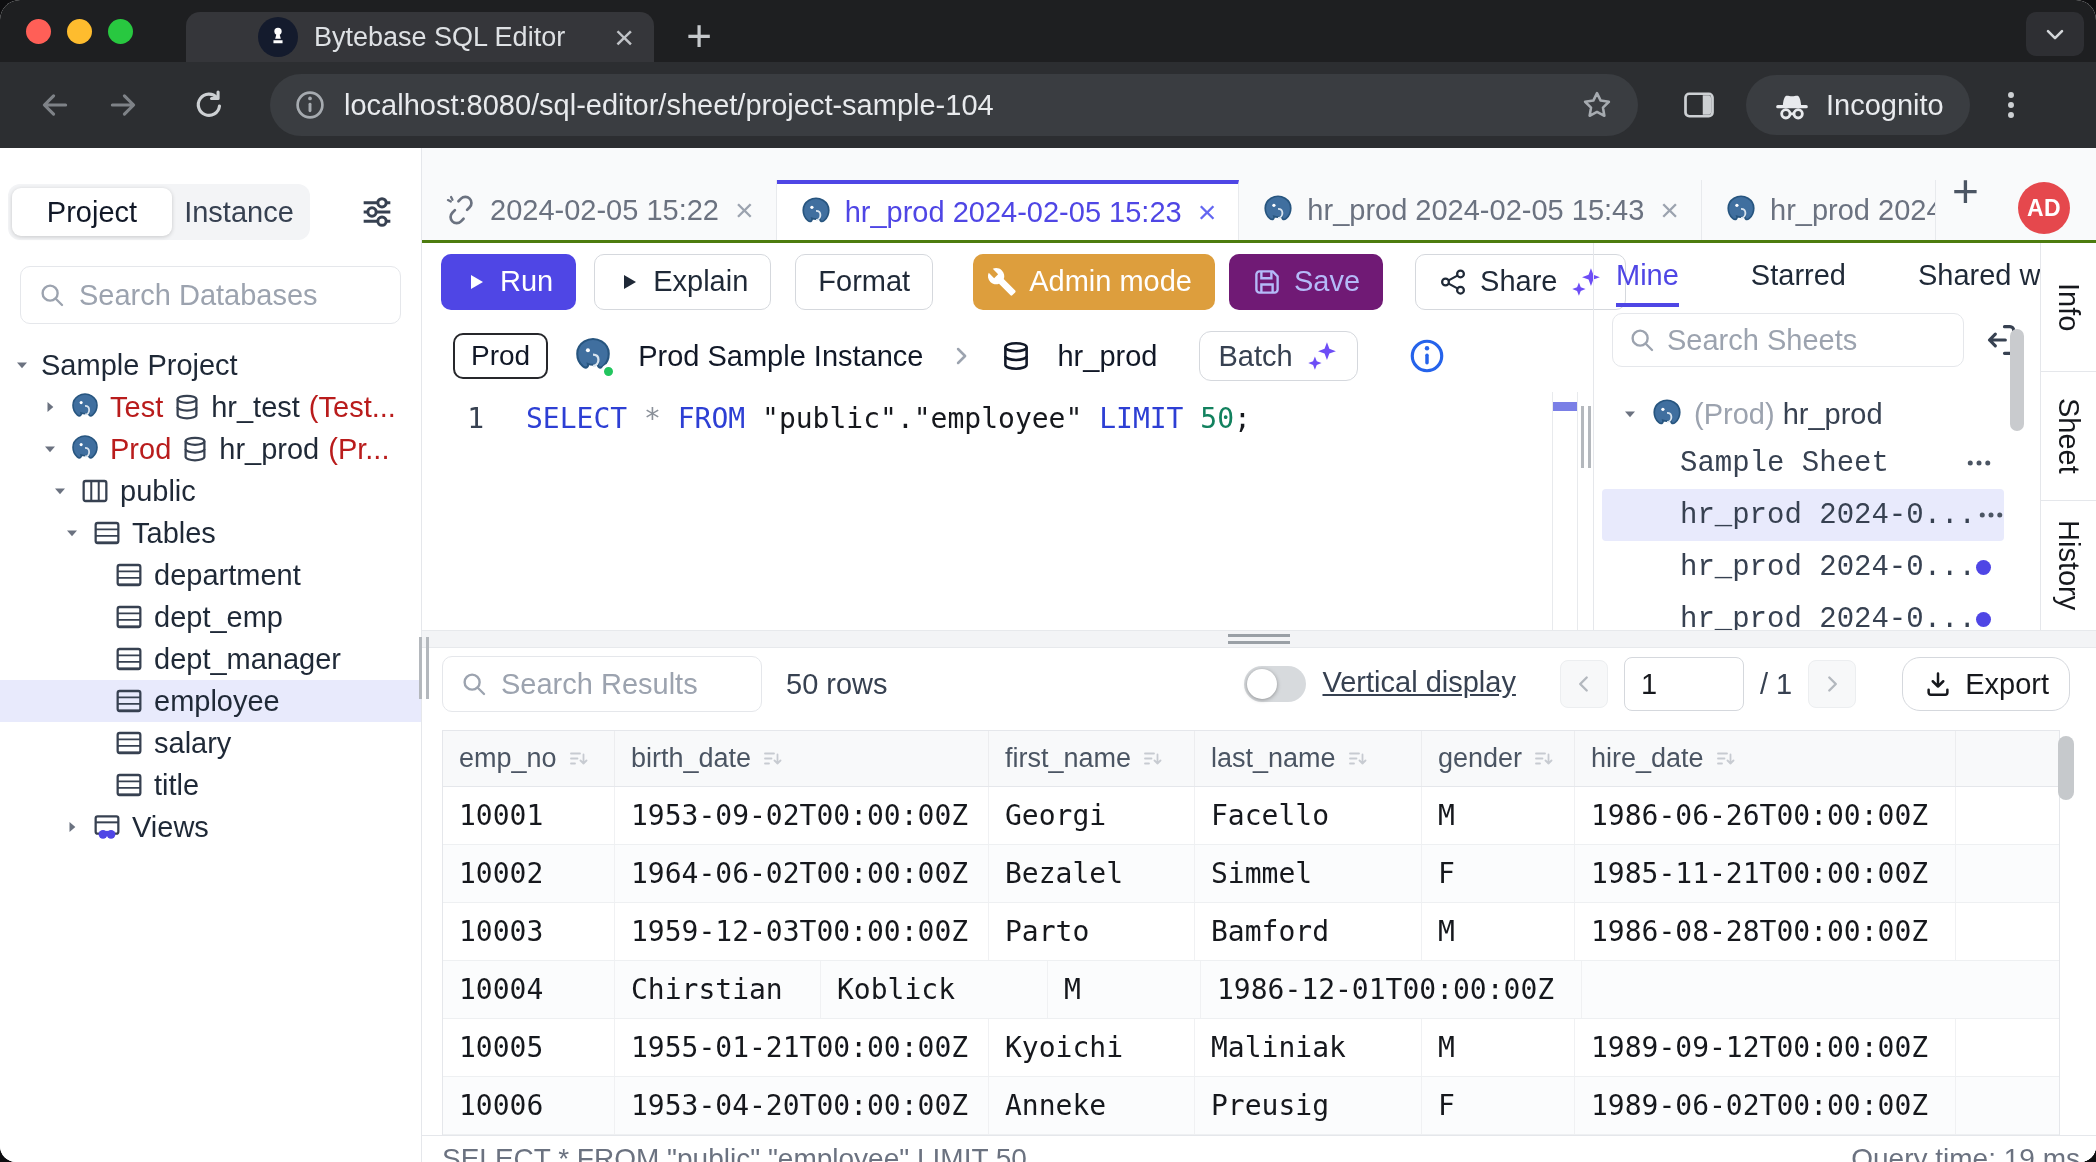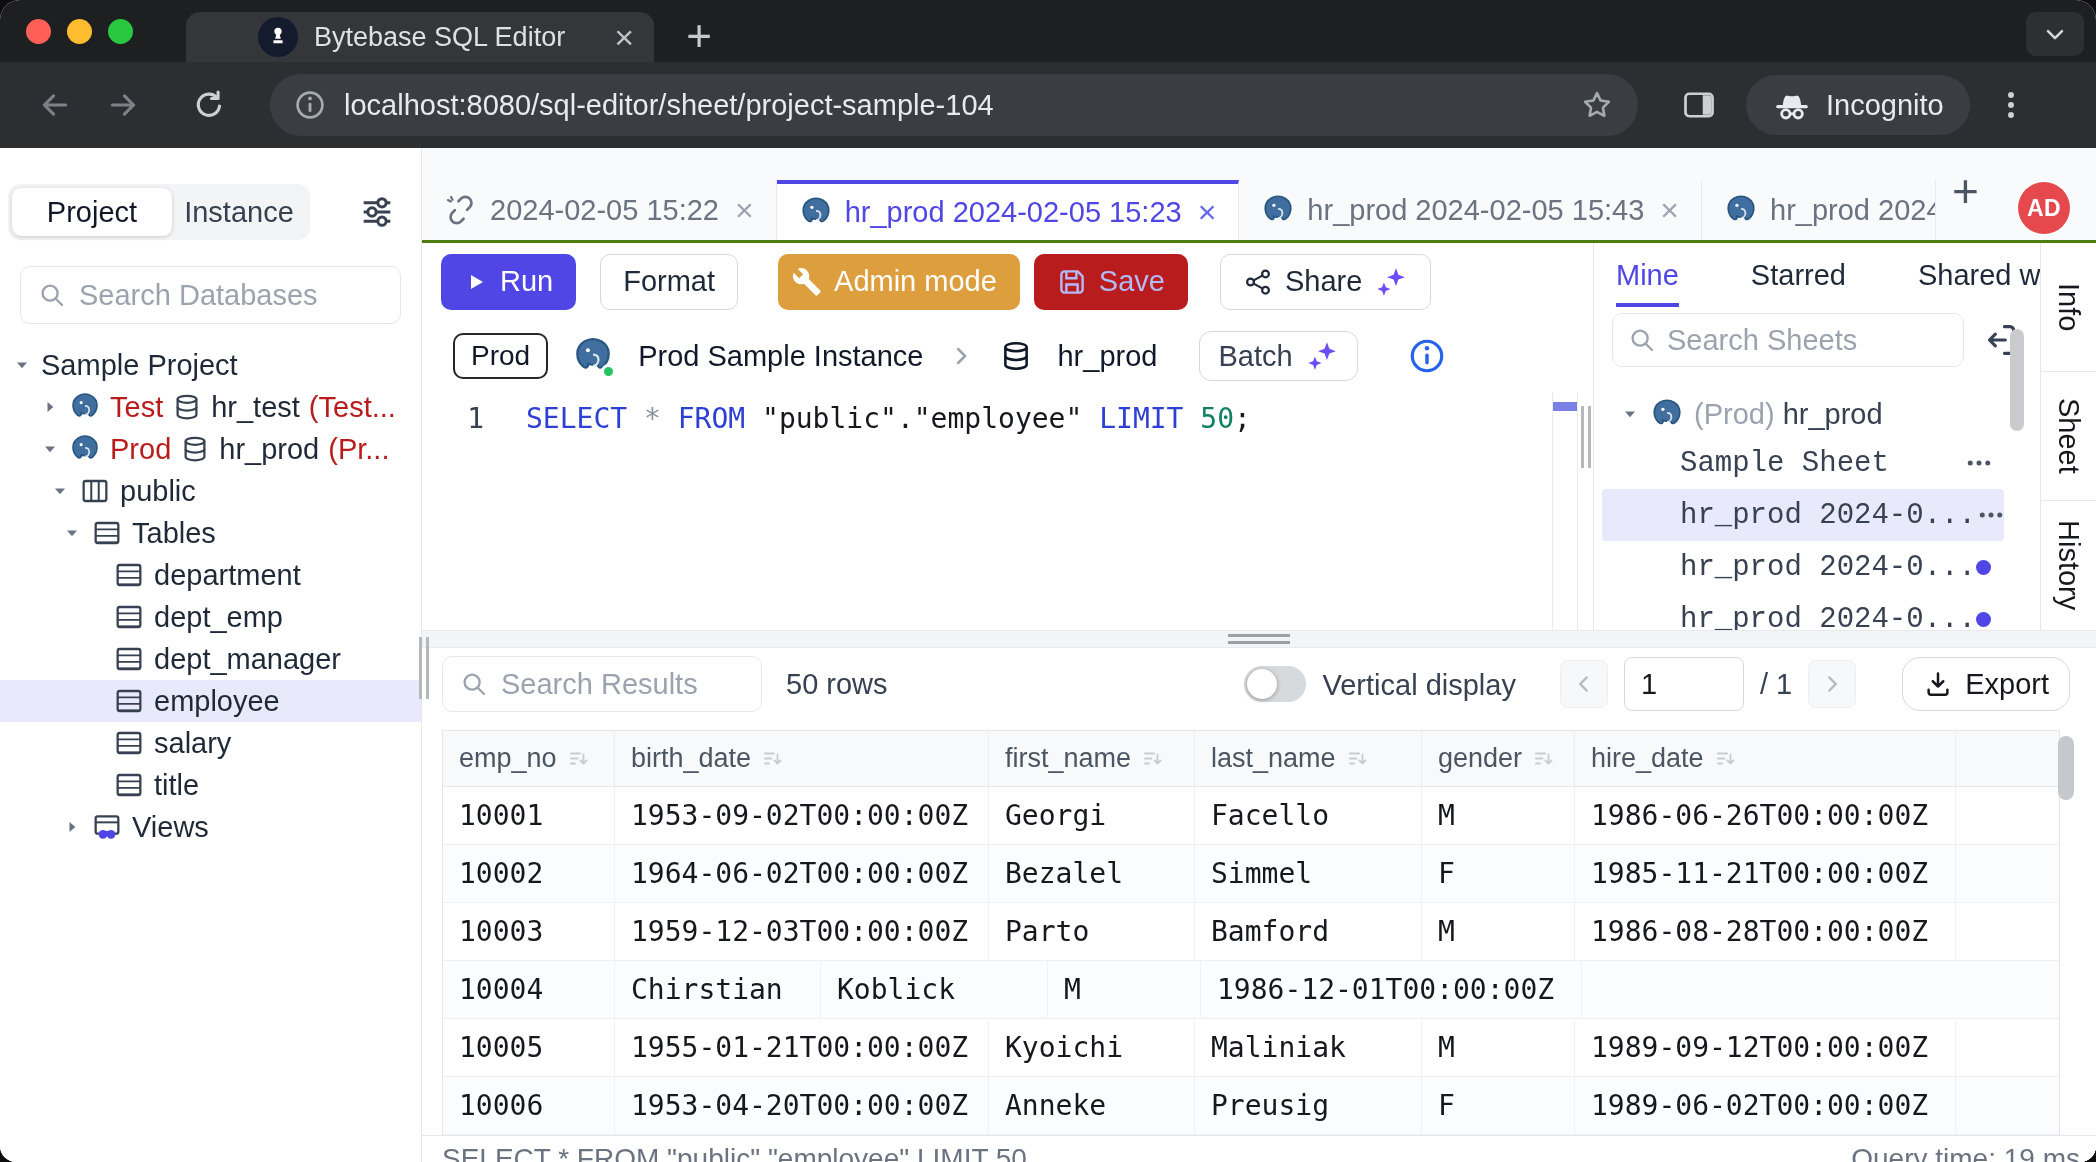--- a/index.html
+++ b/index.html
@@ -74,21 +74,21 @@
   .upper { display:flex; height:387px; min-width:0; flex:none; }
   .editor-col { flex:1; display:flex; flex-direction:column; min-width:0; position:relative; }
   .qtoolbar { height:77px; display:flex; align-items:center; padding-left:19px; flex:none; }
   .btn { height:56px; border-radius:10px; display:flex; align-items:center; gap:12px; font-size:29px; padding:0 22px; border:1px solid transparent; white-space:nowrap; }
   .btn .ic { width:24px; height:24px; }
   .btn-run { color:#fff; }
   .btn-outline { background:#fff; border-color:#d5d8dd; color:#1f2937; }
   .btn-explain { margin-left:18px; } .btn-format { margin-left:24px; }
   .btn-admin { color:#fff; margin-left:40px;padding-left:13px; }
   .btn-admin .ic { width:30px; height:30px; }
-  .btn-save { background:#b91c1c; color:#b4baf8; margin-left:14px; }
+  .btn-save { background:#701a75; color:#b4baf8; margin-left:14px; }
   .btn-save .ic { width:30px; height:30px; }
   .btn-share { margin-left:32px; }
   .btn-share .ic { width:30px; height:30px; }
   .spark { width:34px !important; height:34px !important; }
 
   .connbar { height:72px; display:flex; align-items:center; padding-left:31px; gap:24px; font-size:29px; color:#111827; flex:none; white-space:nowrap; }
   .envbadge { border:2px solid #26272b; border-radius:10px; padding:5px 16px; font-size:28px; color:#111827; }
   .pgwrap { position:relative; width:42px; height:42px; }
   .pgwrap .ic { width:42px; height:42px; }
   .gdot { position:absolute; right:-2px; bottom:-2px; width:15px; height:15px; border-radius:50%; background:#22c55e; border:3px solid #fff; }
@@ -133,21 +133,21 @@
   
   .hsplit { height:18px; background:#f3f4f6; border-top:1px solid #e7e9ec; border-bottom:1px solid #e7e9ec; position:relative; flex:none; }
   .hpill { position:absolute; left:50%; top:3px; transform:translateX(-50%); width:62px; }
   .hpill i { display:block; height:3px; background:#9aa0a6; margin-bottom:4px; }
 
   
   .results { flex:1; display:flex; flex-direction:column; min-width:0; position:relative; background:#fff; }
   .rtoolbar { height:72px; display:flex; align-items:center; padding:0 26px 0 20px; font-size:29px; color:#374151; flex:none; }
   .rsearch { width:320px; height:56px; border:1px solid #e5e7eb; border-radius:10px; display:flex; align-items:center; padding:0 16px; gap:12px; }
   .rowcount { margin-left:24px; }
-  .vd { margin-left:auto; display:flex; align-items:flex-end; gap:16px; }
+  .vd { margin-left:auto; display:flex; align-items:flex-start; gap:16px;text-decoration:underline; }
   .toggle { width:62px; height:36px; border-radius:18px; background:#d7dadd; position:relative; }
   .knob { position:absolute; left:3px; top:3px; width:30px; height:30px; background:#fff; border-radius:50%; box-shadow:0 1px 4px rgba(0,0,0,.35); }
   .pager { display:flex; align-items:center; gap:16px; margin-left:44px; }
   .pg-btn { width:48px; height:48px; background:#f7f8f9; border:1px solid #eceef0; border-radius:8px; display:flex; align-items:center; justify-content:center; color:#b3b8be; }
   .pg-btn .ic { width:26px; height:26px; }
   .pg-input { width:120px; height:54px; border:1px solid #d5d8dd; border-radius:8px; font-size:29px; padding-left:16px; color:#16181d; font-family:"Liberation Sans",sans-serif; outline:none; }
   .export { margin-left:46px; height:54px; border:1px solid #d5d8dd; border-radius:18px; display:flex; align-items:center; gap:12px; padding:0 20px; color:#16181d; background:#fff; }
   .export .ic { width:30px; height:30px; }
   .grid-wrap { flex:1; overflow:hidden; margin:10px 36px 0 20px; border:1px solid #e5e7eb; border-bottom:none; }
   .ghead { display:flex; height:56px; background:#f8f9fa; border-bottom:1px solid #e5e7eb; color:#4b5563; font-size:27px; }
@@ -537,20 +537,26 @@
       <div class="upper">
 
         <div class="editor-col">
           <div class="qtoolbar">
             <div class="btn btn-run" style="background: rgb(79, 70, 229);">
               <svg class="ic" style="color:#fff">
                   <use href="#s-play"></use>
                 </svg>
               <span>Run</span>
             </div>
+            <div class="btn btn-outline btn-explain">
+              <svg class="ic" style="color:#1f2937">
+                  <use href="#s-play"></use>
+                </svg>
+              <span>Explain</span>
+            </div>
             <div class="btn btn-outline btn-format">
               <span>Format</span>
             </div>
             <div class="btn btn-admin" style="background: rgb(221, 158, 61);">
               <svg class="ic" style="color:#fff">
                   <use href="#s-wrench"></use>
                 </svg>
               <span>Admin mode</span>
             </div>
             <div class="btn btn-save">

